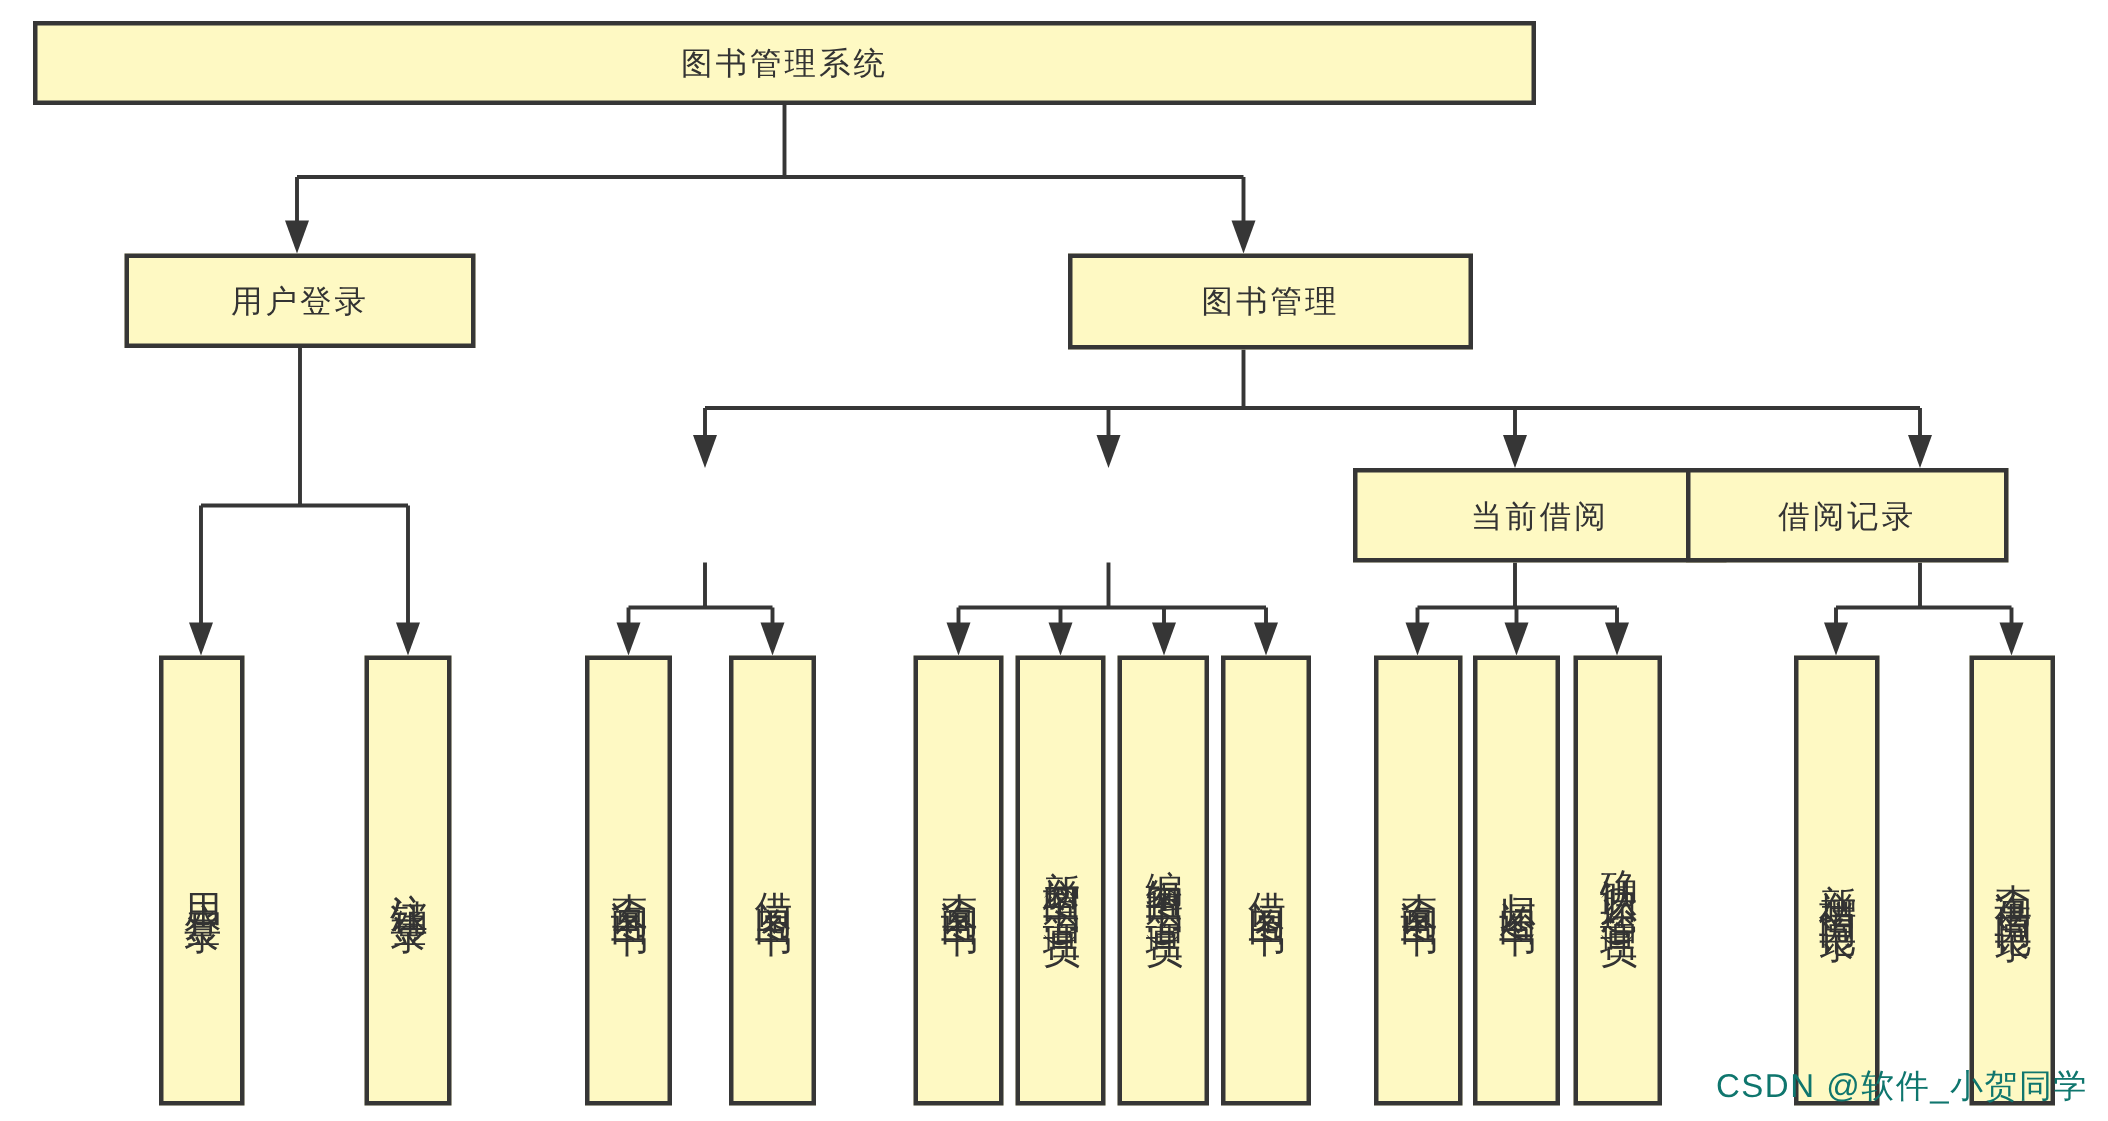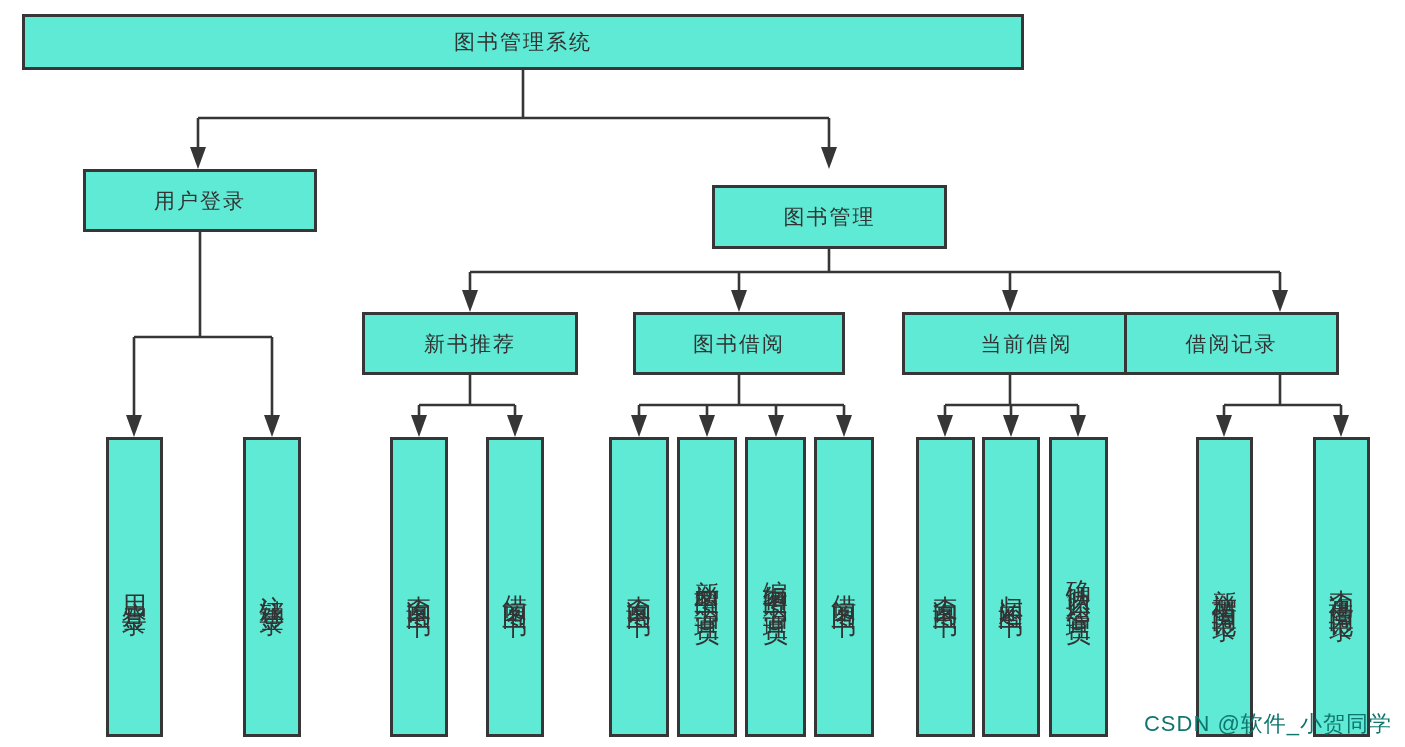--- a/index.html
+++ b/index.html
@@ -9,21 +9,21 @@
     font-family: "Liberation Sans", sans-serif;
     position: relative;
     overflow: hidden;
   }
   #stage { position: absolute; inset: 0; width: 1405px; height: 747px; }
   svg.connectors { position: absolute; left: 0; top: 0; z-index: 1; }
   .box {
     position: absolute;
     box-sizing: border-box;
     border: 3px solid #363636;
-    background: #5eead4;
+    background: #fef9c3;
     display: flex;
     align-items: center;
     justify-content: center;
     color: #333333;
     z-index: 2;
   }
   .hbox span.lbl {
     font-size: 21px;
     letter-spacing: 2px;
     white-space: nowrap;
@@ -83,30 +83,24 @@
     </g>
   </svg>
 
   <div class="box hbox" style="left:22px; top:14px; width:1002px; height:56px;">
     <span class="lbl">图书管理系统</span>
   </div>
 
   <div class="box hbox" style="left:83px; top:169px; width:234px; height:63px;">
     <span class="lbl">用户登录</span>
   </div>
-  <div class="box hbox" style="left:712px; top:169px; width:235px; height:64px;margin-top:16px;">
+  <div class="box hbox" style="left:712px; top:169px; width:270px; height:64px;">
     <span class="lbl">图书管理</span>
   </div>
 
-  <div class="box hbox" style="left:362px; top:312px; width:216px; height:63px;">
-    <span class="lbl">新书推荐</span>
-  </div>
-  <div class="box hbox" style="left:633px; top:312px; width:212px; height:63px;">
-    <span class="lbl">图书借阅</span>
-  </div>
   <div class="box hbox" style="left:902px; top:312px; width:249px; height:63px;">
     <span class="lbl">当前借阅</span>
   </div>
   <div class="box hbox" style="left:1124px; top:312px; width:215px; height:63px;">
     <span class="lbl">借阅记录</span>
   </div>
 
   <div class="box vbox" style="left:106px; top:437px; width:57px; height:300px;">
     <span class="lbl">用户登录</span>
   </div>

